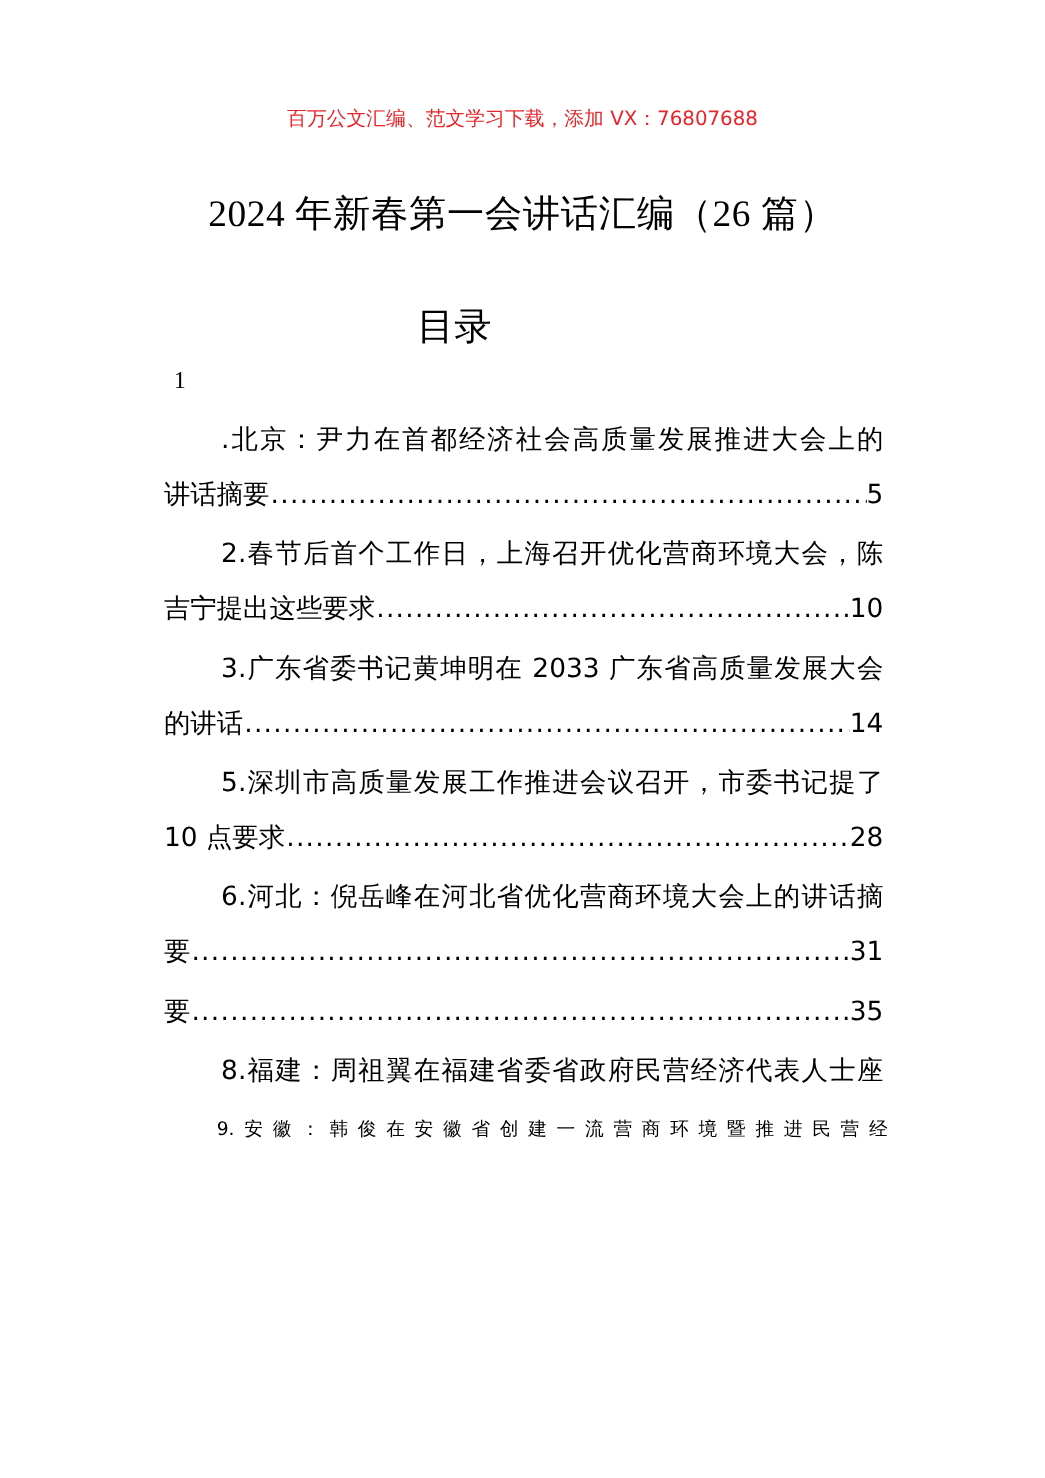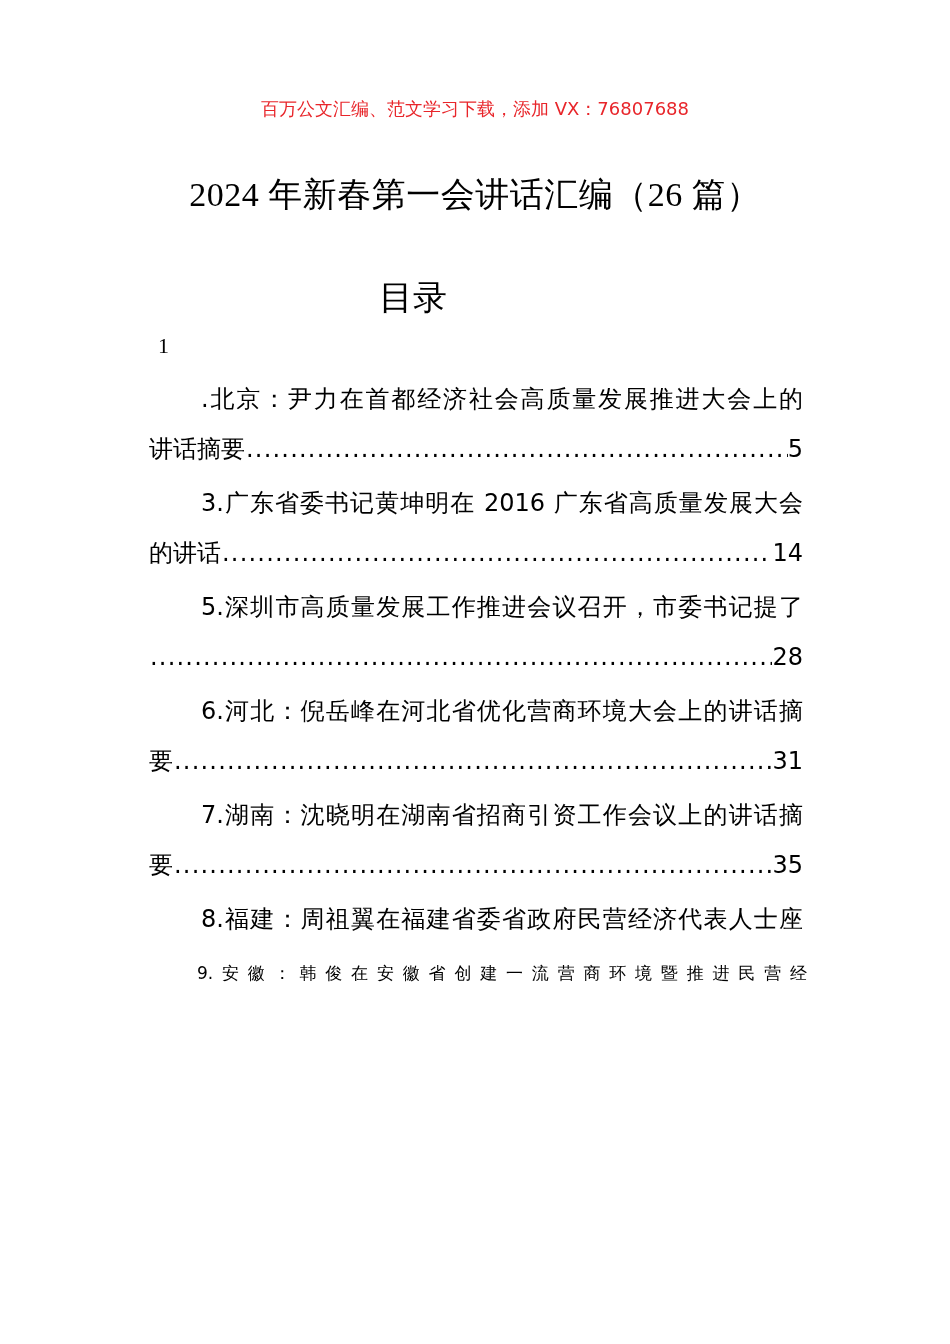--- a/index.html
+++ b/index.html
@@ -122,50 +122,58 @@
 
   <div class="toc-entry">
     <div class="toc-line1">.北京：尹力在首都经济社会高质量发展推进大会上的</div>
     <div class="toc-line2">
       <span class="tail">讲话摘要</span>
       <span class="dots"></span>
       <span class="page">5</span>
     </div>
   </div>
 
+  <div class="toc-entry">
+    <div class="toc-line1">2.春节后首个工作日，上海召开优化营商环境大会，陈</div>
+    <div class="toc-line2">
+      <span class="tail">吉宁提出这些要求</span>
+      <span class="dots"></span>
+      <span class="page">10</span>
+    </div>
+  </div>
 
   <div class="toc-entry">
-    <div class="toc-line1">3.广东省委书记黄坤明在 2016 广东省高质量发展大会</div>
+    <div class="toc-line1">3.广东省委书记黄坤明在 2033 广东省高质量发展大会</div>
     <div class="toc-line2">
       <span class="tail">的讲话</span>
       <span class="dots"></span>
       <span class="page">14</span>
     </div>
   </div>
 
 
   <div class="toc-entry">
     <div class="toc-line1">5.深圳市高质量发展工作推进会议召开，市委书记提了</div>
     <div class="toc-line2">
+      <span class="tail">10 点要求</span>
       <span class="dots"></span>
       <span class="page">28</span>
     </div>
   </div>
 
   <div class="toc-entry">
     <div class="toc-line1">6.河北：倪岳峰在河北省优化营商环境大会上的讲话摘</div>
     <div class="toc-line2">
       <span class="tail">要</span>
       <span class="dots"></span>
       <span class="page">31</span>
     </div>
   </div>
 
   <div class="toc-entry">
-    <div class="toc-line1">7.湖南：沈晓明在湖南省招商引资工作会议上的讲话摘</div>
     <div class="toc-line2">
       <span class="tail">要</span>
       <span class="dots"></span>
       <span class="page">35</span>
     </div>
   </div>
 
   <div class="toc-entry">
     <div class="toc-line1">8.福建：周祖翼在福建省委省政府民营经济代表人士座</div>
   </div>

